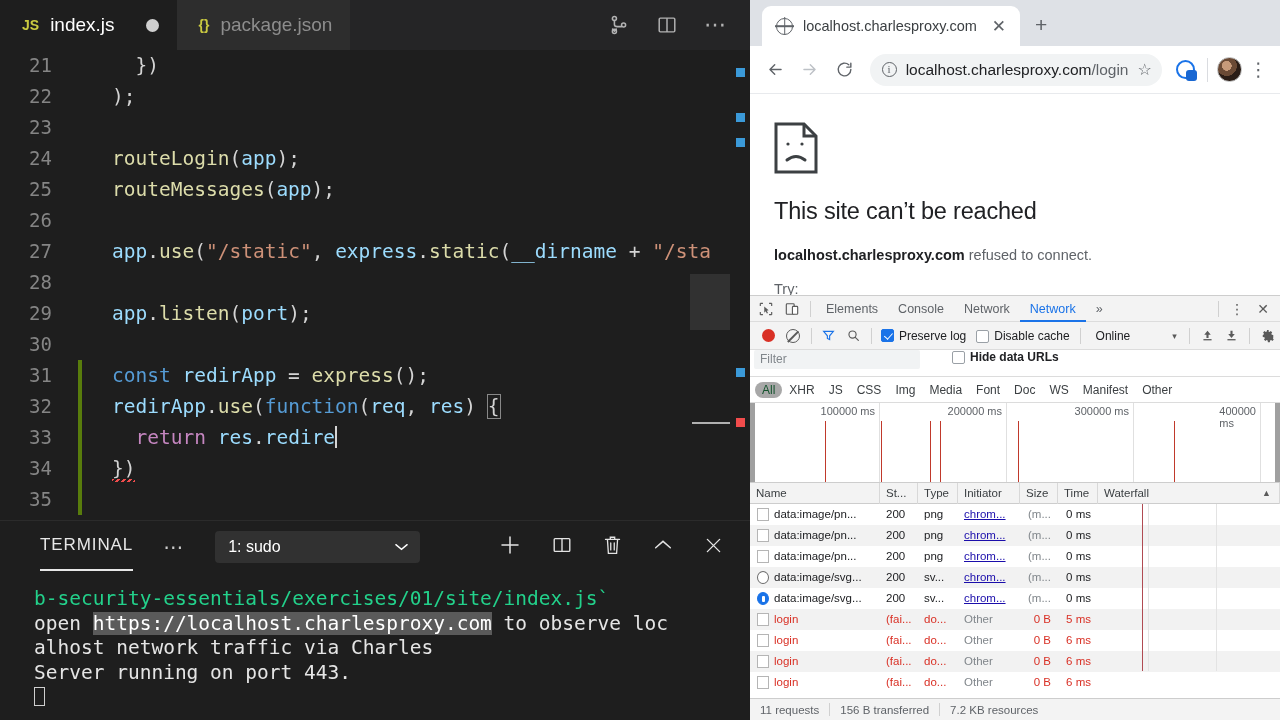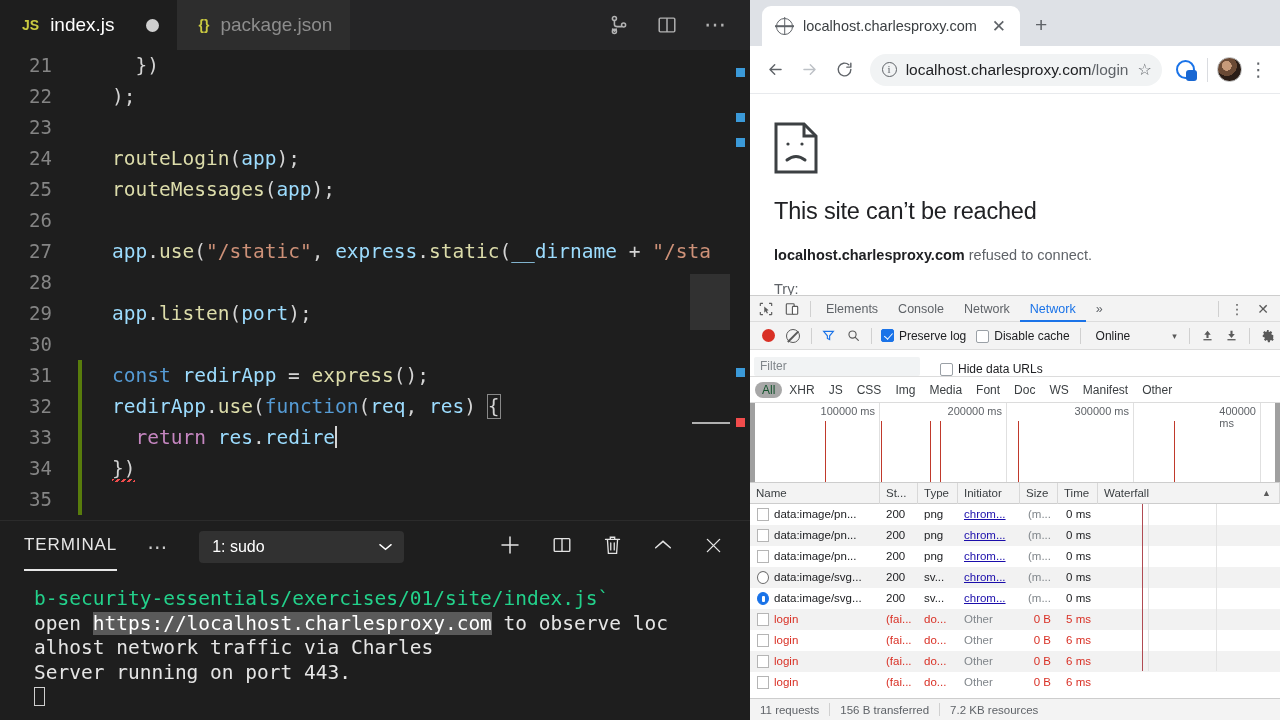--- a/index.html
+++ b/index.html
@@ -98,21 +98,21 @@
   #hairline {
     position: absolute; right: 0; top: 372px; width: 58px; height: 2px; background: #b0b0b0;
   }
 
   
   #panel {
     position: absolute; left: 0; top: 520px; width: 750px; height: 200px;
     background: #1e1e1e; border-top: 1px solid #2b2b2b;
   }
   #panelhead {
-    display: flex; align-items: center; height: 52px; padding-left: 24px;
+    display: flex; align-items: center; height: 52px; padding-left: 40px;
     position: relative;
   }
   #ptitle {
     font-size: 17px; letter-spacing: .9px; color: #e7e7e7;
     position: relative; padding-bottom: 4px;
   }
   #ptitle::after {
     content:""; position: absolute; left: 0; right: 0; bottom: -12px;
     height: 2px; background: #e7e7e7;
   }
@@ -252,21 +252,21 @@
   .cbox.on { background: #1a73e8; border-color: #1a73e8; position: relative; }
   .cbox.on::after {
     content:""; position:absolute; left: 4px; top: 1px; width: 3.5px; height: 7px;
     border: solid #fff; border-width: 0 1.8px 1.8px 0; transform: rotate(42deg);
   }
   .tb-label { font-size: 12px; color: #202124; margin-left: 5px; white-space: nowrap; }
   #throttle { font-size: 12px; color: #202124; margin-left: 10px; }
   #throttle-caret { font-size: 9px; color: #5a5a5a; margin-left: 42px; }
 
   #dt-filterrow {
-    height: 27px; display: flex; align-items: flex-end;
+    height: 27px; display: flex; align-items: flex-start;
     border-bottom: 1px solid #dcdcdc; background: #fff;
   }
   #filterbox {
     width: 166px; height: 19px; margin-left: 4px;
     background: #f1f3f4; border-radius: 2px;
     font-size: 12px; color: #80868b; padding: 0 6px; line-height: 19px;
   }
   #dt-typerow {
     height: 26px; display: flex; align-items: center; gap: 0;
     border-bottom: 1px solid #dcdcdc; background: #fff; padding-left: 5px;
@@ -645,21 +645,21 @@
         <span class="dt-iconbtn">
           <svg width="14" height="14" viewBox="0 0 16 16" fill="#5a5a5a">
               <path d="M8 5.2A2.8 2.8 0 1 0 8 10.8 2.8 2.8 0 0 0 8 5.2zm0 4.3a1.5 1.5 0 1 1 0-3 1.5 1.5 0 0 1 0 3z"></path>
               <path d="M14 9.1V6.9l-1.7-.3a4.6 4.6 0 0 0-.5-1.2l1-1.4-1.6-1.6-1.4 1c-.4-.2-.8-.4-1.2-.5L8.9 1H6.9l-.3 1.9c-.4.1-.8.3-1.2.5l-1.4-1-1.6 1.6 1 1.4c-.2.4-.4.8-.5 1.2L2 6.9v2.2l1.9.3c.1.4.3.8.5 1.2l-1 1.4 1.6 1.6 1.4-1c.4.2.8.4 1.2.5l.3 1.9h2.2l.3-1.9c.4-.1.8-.3 1.2-.5l1.4 1 1.6-1.6-1-1.4c.2-.4.4-.8.5-1.2L14 9.1z"></path>
             </svg>
         </span>
       </div>
 
       <div id="dt-filterrow">
         <span id="filterbox">Filter</span>
-        <span style="display:flex;align-items:center;margin-left:20px;">
+        <span style="display:flex;align-items:center;margin-left:32px;font-weight:bold;">
           <span class="cbox"></span>
           <span class="tb-label">Hide data URLs</span>
         </span>
       </div>
 
       <div id="dt-typerow">
         <span class="tchip sel">All</span>
         <span class="tchip">XHR</span>
         <span class="tchip">JS</span>
         <span class="tchip">CSS</span>

